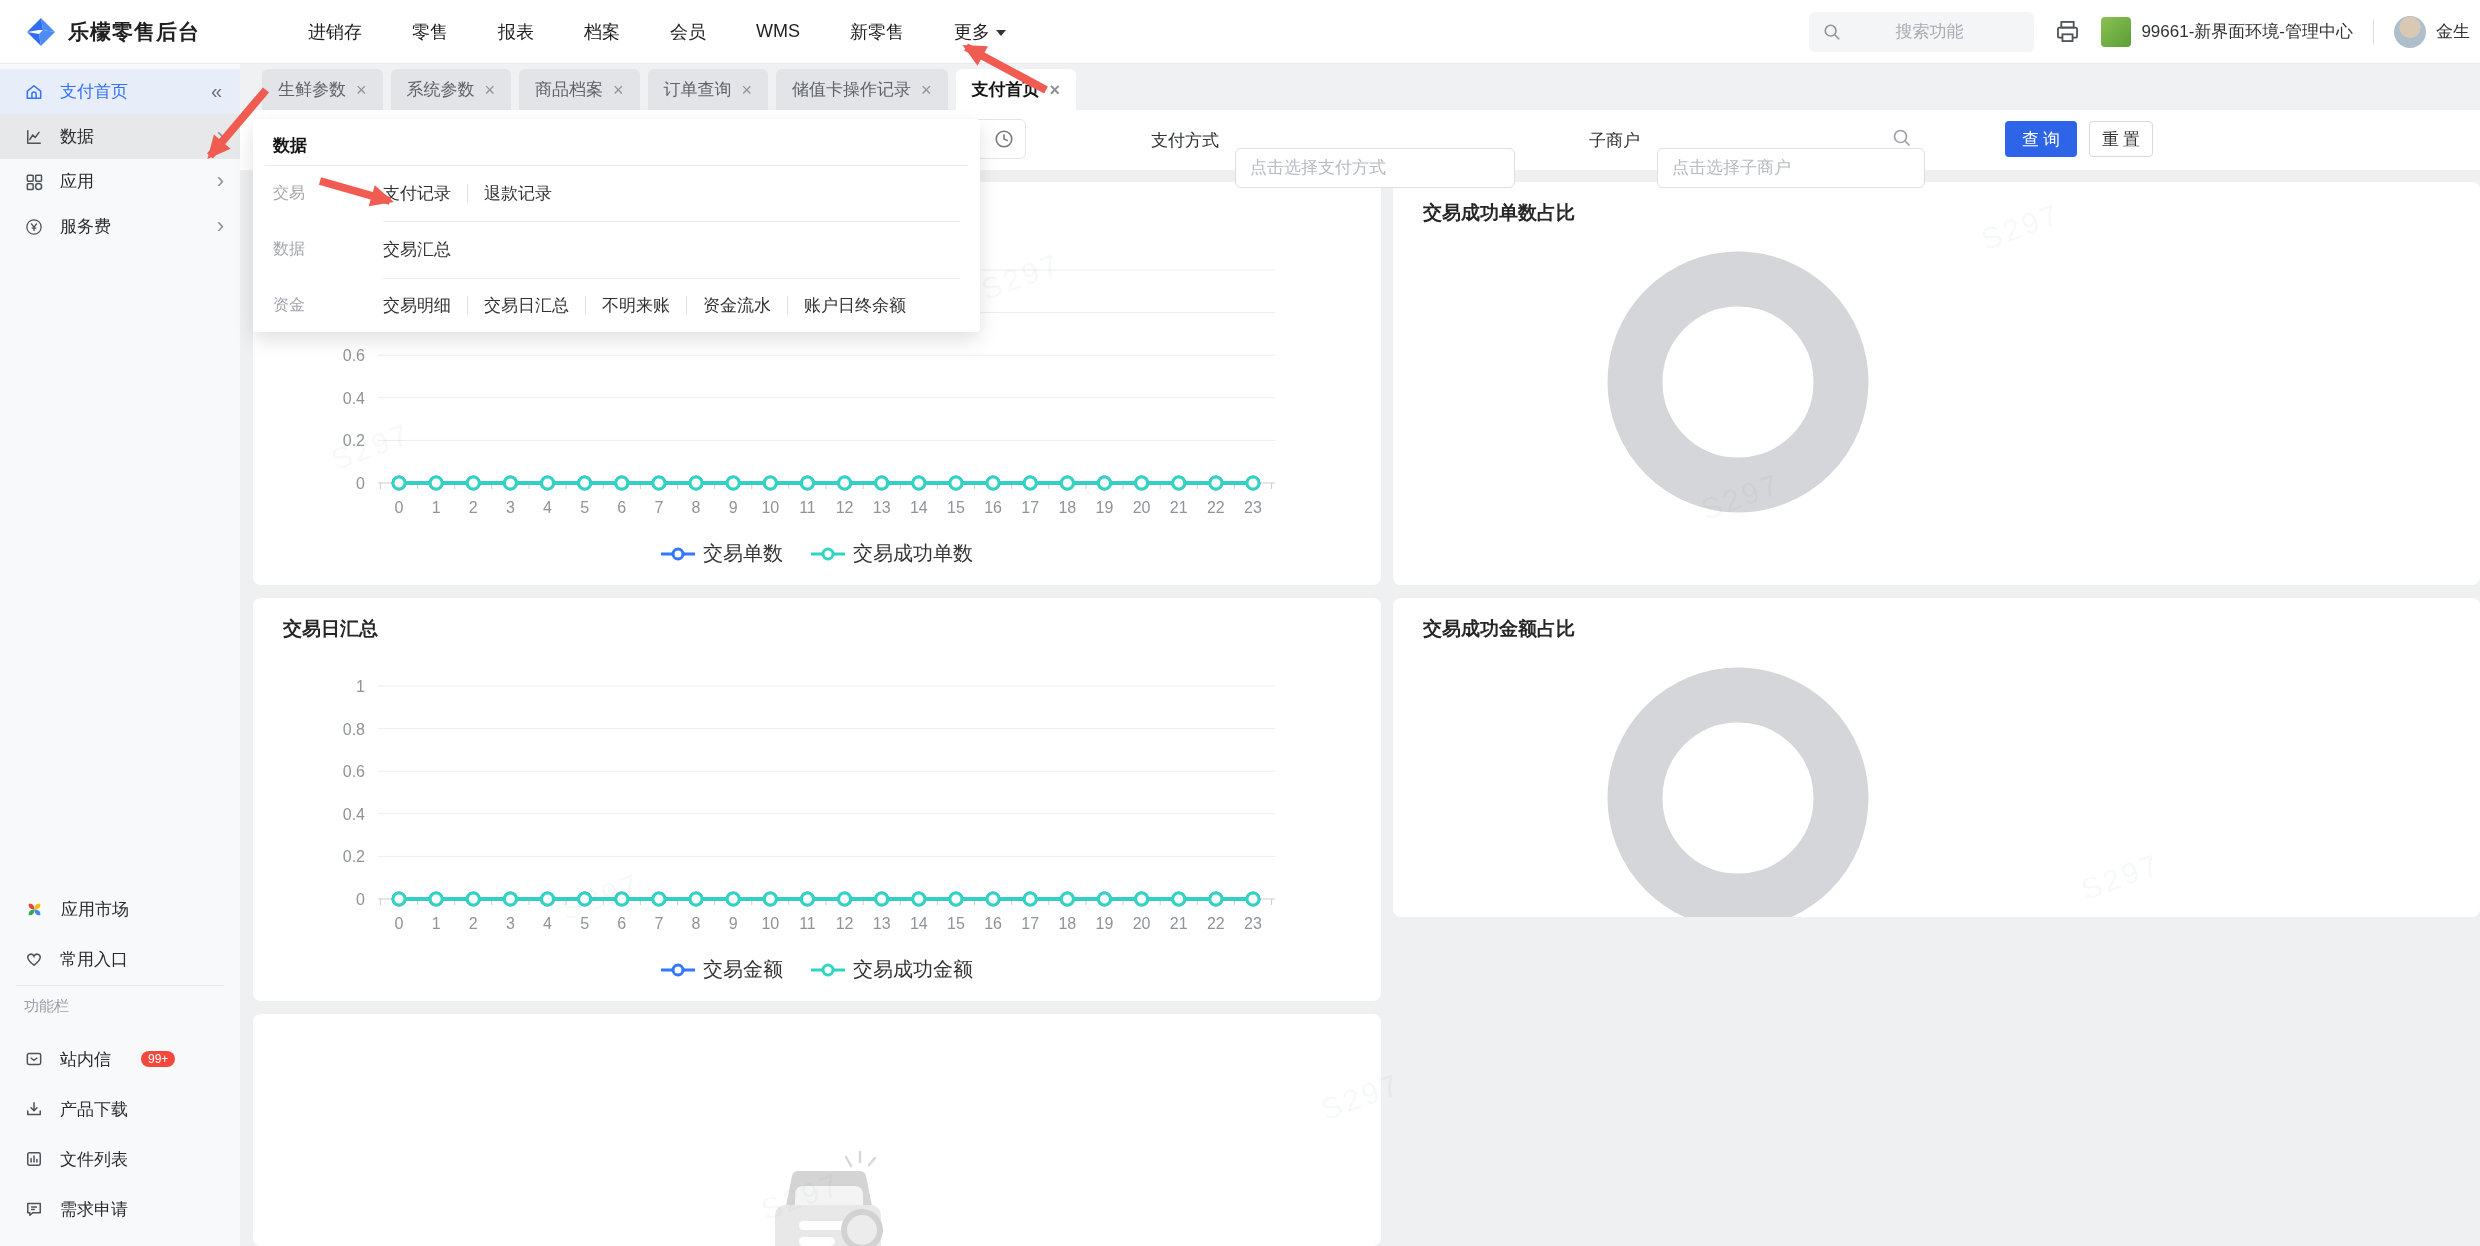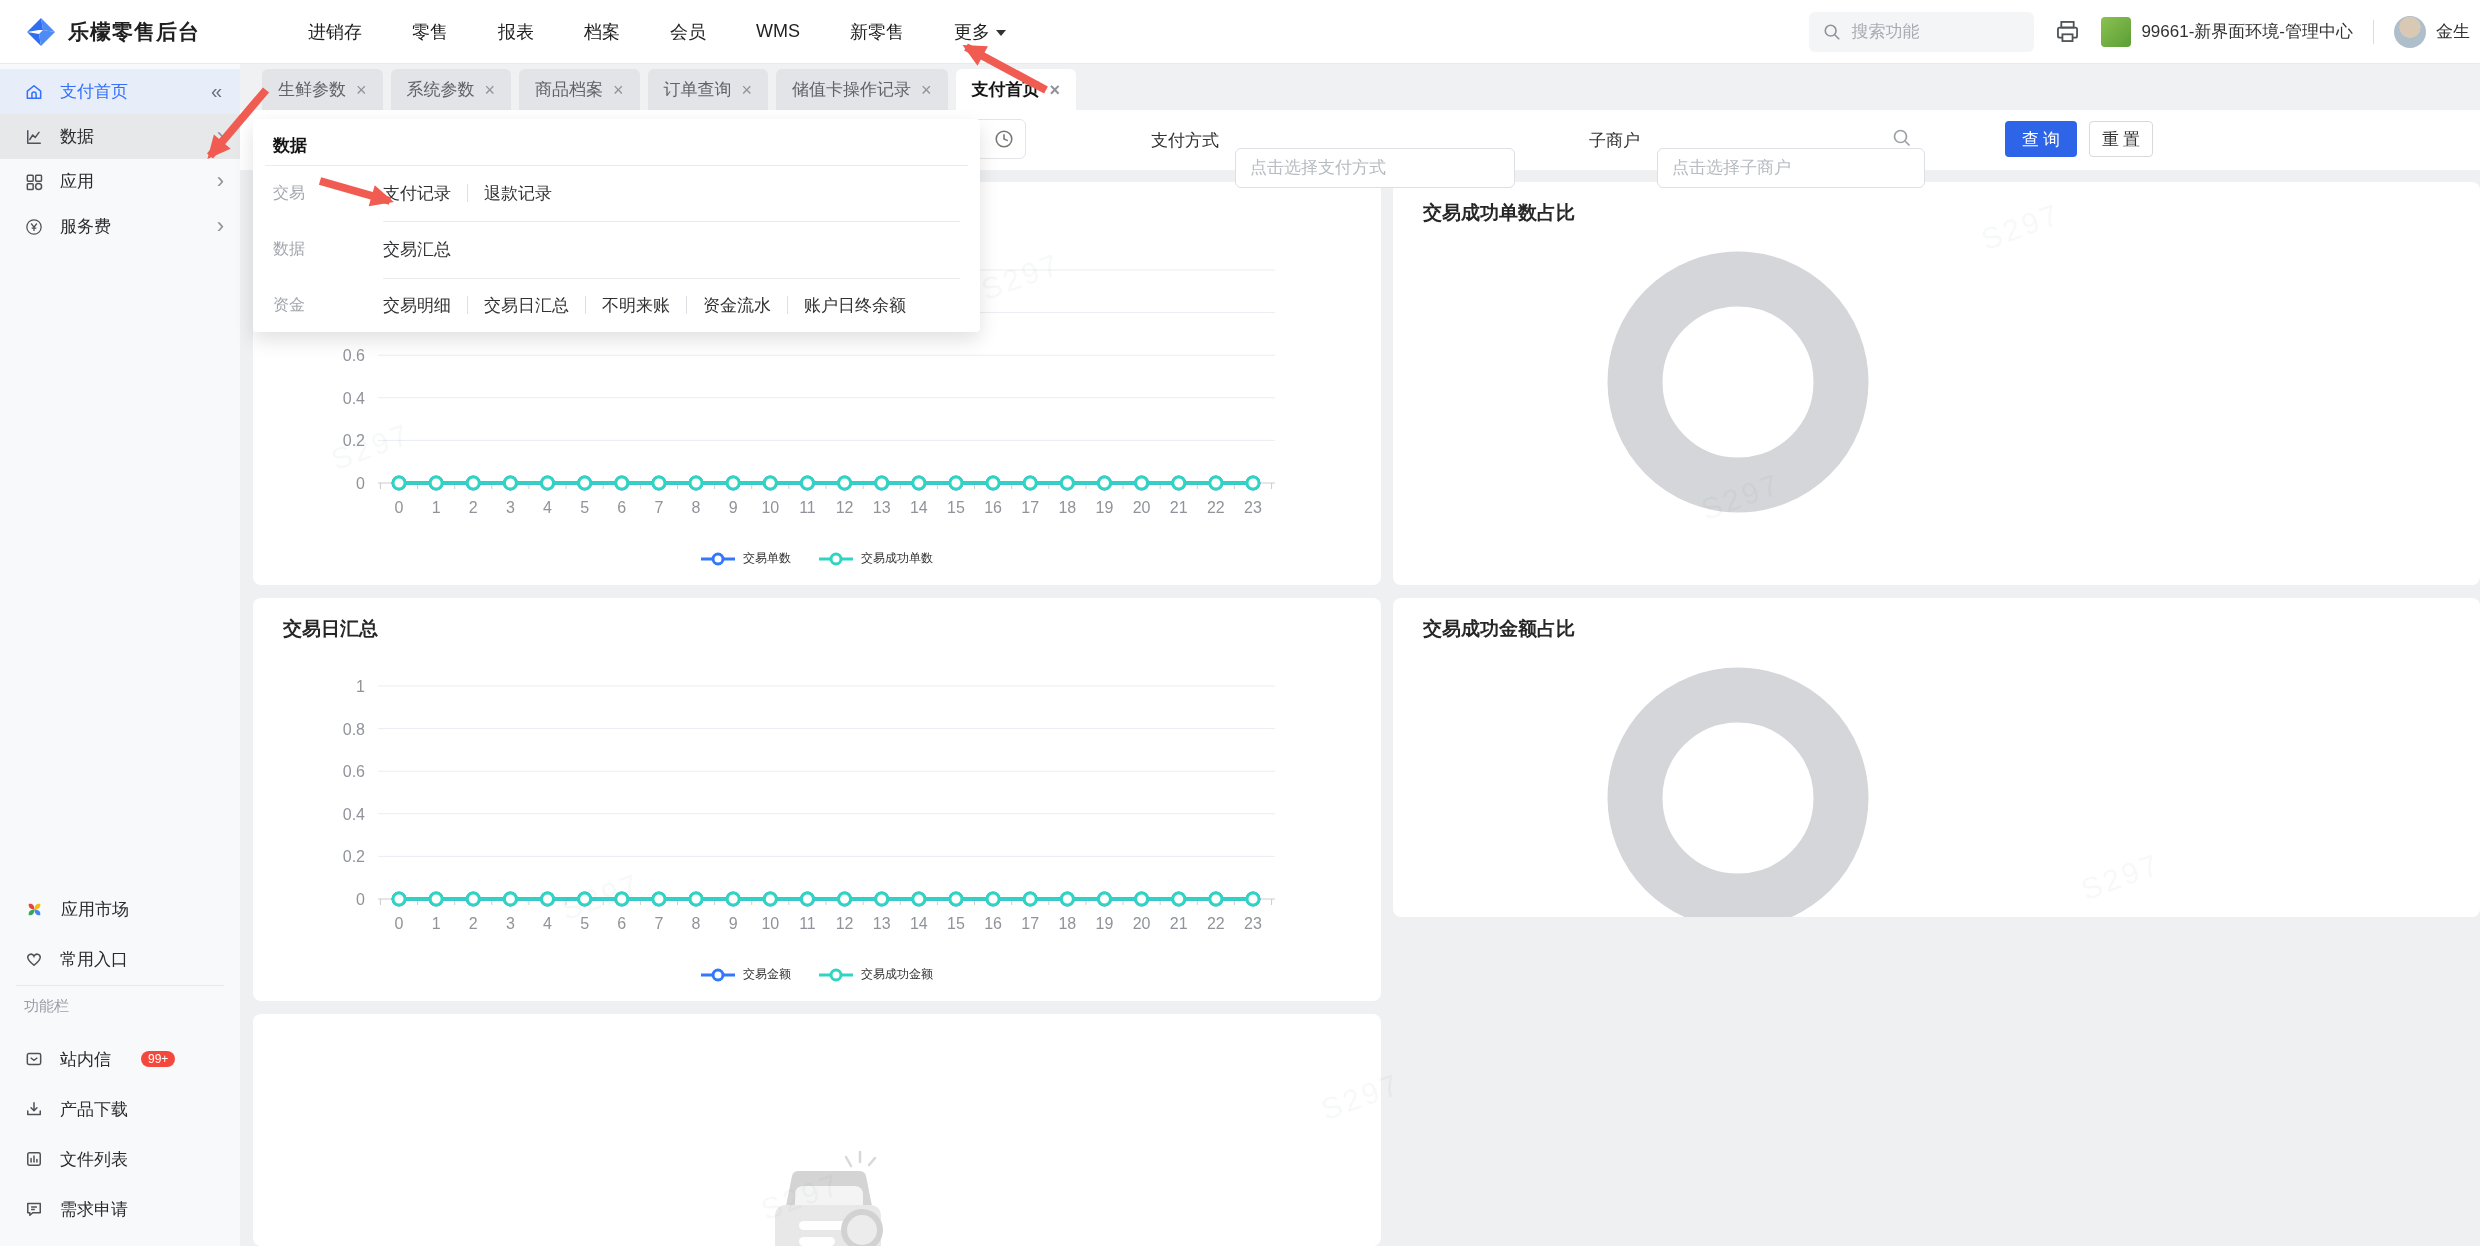--- a/index.html
+++ b/index.html
@@ -12,21 +12,21 @@
   
   .topbar{position:absolute;left:0;top:0;width:2480px;height:63px;background:#fff;
     border-bottom:1px solid #e9e9e9;display:flex;align-items:center;z-index:50;}
   .logo{display:flex;align-items:center;gap:12px;margin-left:26px;width:270px;cursor:pointer;}
   .logo-text{font-size:21px;font-weight:bold;color:#1f1f1f;letter-spacing:1px;white-space:nowrap;}
   .mainnav{display:flex;align-items:center;gap:50px;margin-left:12px;}
   .nav-item{font-size:18px;color:#1f1f1f;white-space:nowrap;cursor:pointer;display:flex;align-items:center;gap:6px;}
   .caret-down{width:0;height:0;border-left:5px solid transparent;border-right:5px solid transparent;border-top:6px solid #333;margin-top:2px;}
   .topbar-right{margin-left:auto;display:flex;align-items:center;gap:20px;margin-right:10px;}
   .searchbox{width:225px;height:40px;background:#f4f5f7;border-radius:6px;display:flex;align-items:center;gap:10px;padding:0 14px;box-sizing:border-box;}
-  .searchbox span{font-size:17px;color:#a8abb2;white-space:nowrap;}
+  .searchbox span{font-size:17px;color:#a8abb2;white-space:nowrap;margin-left:44px;}
   .store{display:flex;align-items:center;gap:10px;font-size:17px;color:#303133;cursor:pointer;white-space:nowrap;}
   .store-thumb{width:30px;height:30px;border-radius:4px;background:linear-gradient(135deg,#8cc152,#5a9e35);display:inline-block;}
   .vdiv{width:1px;height:24px;background:#dcdcdc;}
   .user{display:flex;align-items:center;gap:10px;font-size:17px;color:#303133;cursor:pointer;white-space:nowrap;}
   .avatar{width:32px;height:32px;border-radius:50%;background:radial-gradient(circle at 50% 35%,#d9c8b4 0 40%,#aebecb 41% 100%);display:inline-block;}
   
   .tabbar{position:absolute;left:240px;top:63px;right:0;height:47px;background:#eff1f3;
     display:flex;align-items:flex-end;gap:8px;padding-left:22px;box-sizing:border-box;z-index:20;}
   .tab{height:41px;background:#e2e4e7;border-radius:6px 6px 0 0;display:flex;align-items:center;
     gap:10px;padding:0 16px;font-size:17px;color:#5f6368;cursor:pointer;white-space:nowrap;}
@@ -59,21 +59,21 @@
   
   .card{position:absolute;background:#fff;border-radius:8px;overflow:hidden;z-index:5;}
   #card1{left:253px;top:182px;width:1128px;height:403px;}
   #card2{left:1393px;top:182px;width:1087px;height:403px;}
   #card3{left:253px;top:598px;width:1128px;height:403px;}
   #card4{left:1393px;top:598px;width:1087px;height:319px;}
   #card5{left:253px;top:1014px;width:1128px;height:232px;}
   .card-title{position:absolute;left:30px;top:18px;font-size:19px;font-weight:bold;color:#262626;z-index:2;}
   .chart-svg{position:absolute;left:0;top:0;}
   .legend{position:absolute;left:0;right:0;bottom:18px;display:flex;justify-content:center;gap:28px;align-items:center;z-index:2;}
-  .legend-item{display:flex;align-items:center;gap:8px;font-size:12px;color:#333;cursor:pointer;}
+  .legend-item{display:flex;align-items:center;gap:8px;font-size:20px;color:#333;cursor:pointer;}
   
   .dropdown{position:absolute;left:253px;top:119px;width:727px;height:213px;background:#fff;border-radius:4px;
     box-shadow:0 8px 20px rgba(0,0,0,.12);z-index:60;box-sizing:border-box;}
   .dd-title{position:absolute;left:20px;top:15px;font-size:17px;font-weight:bold;color:#141414;}
   .dd-top-divider{position:absolute;left:12px;right:12px;top:46px;height:1px;background:#ececec;}
   .dd-row{position:absolute;left:0;right:0;display:flex;align-items:center;}
   .dd-label{position:absolute;left:20px;font-size:16px;color:#a2a6ad;}
   .dd-items{position:absolute;left:130px;right:16px;display:flex;align-items:center;}
   .dd-item{font-size:17px;color:#303133;cursor:pointer;white-space:nowrap;}
   .dd-sep{width:1px;height:18px;background:#dcdfe6;margin:0 16px;}

